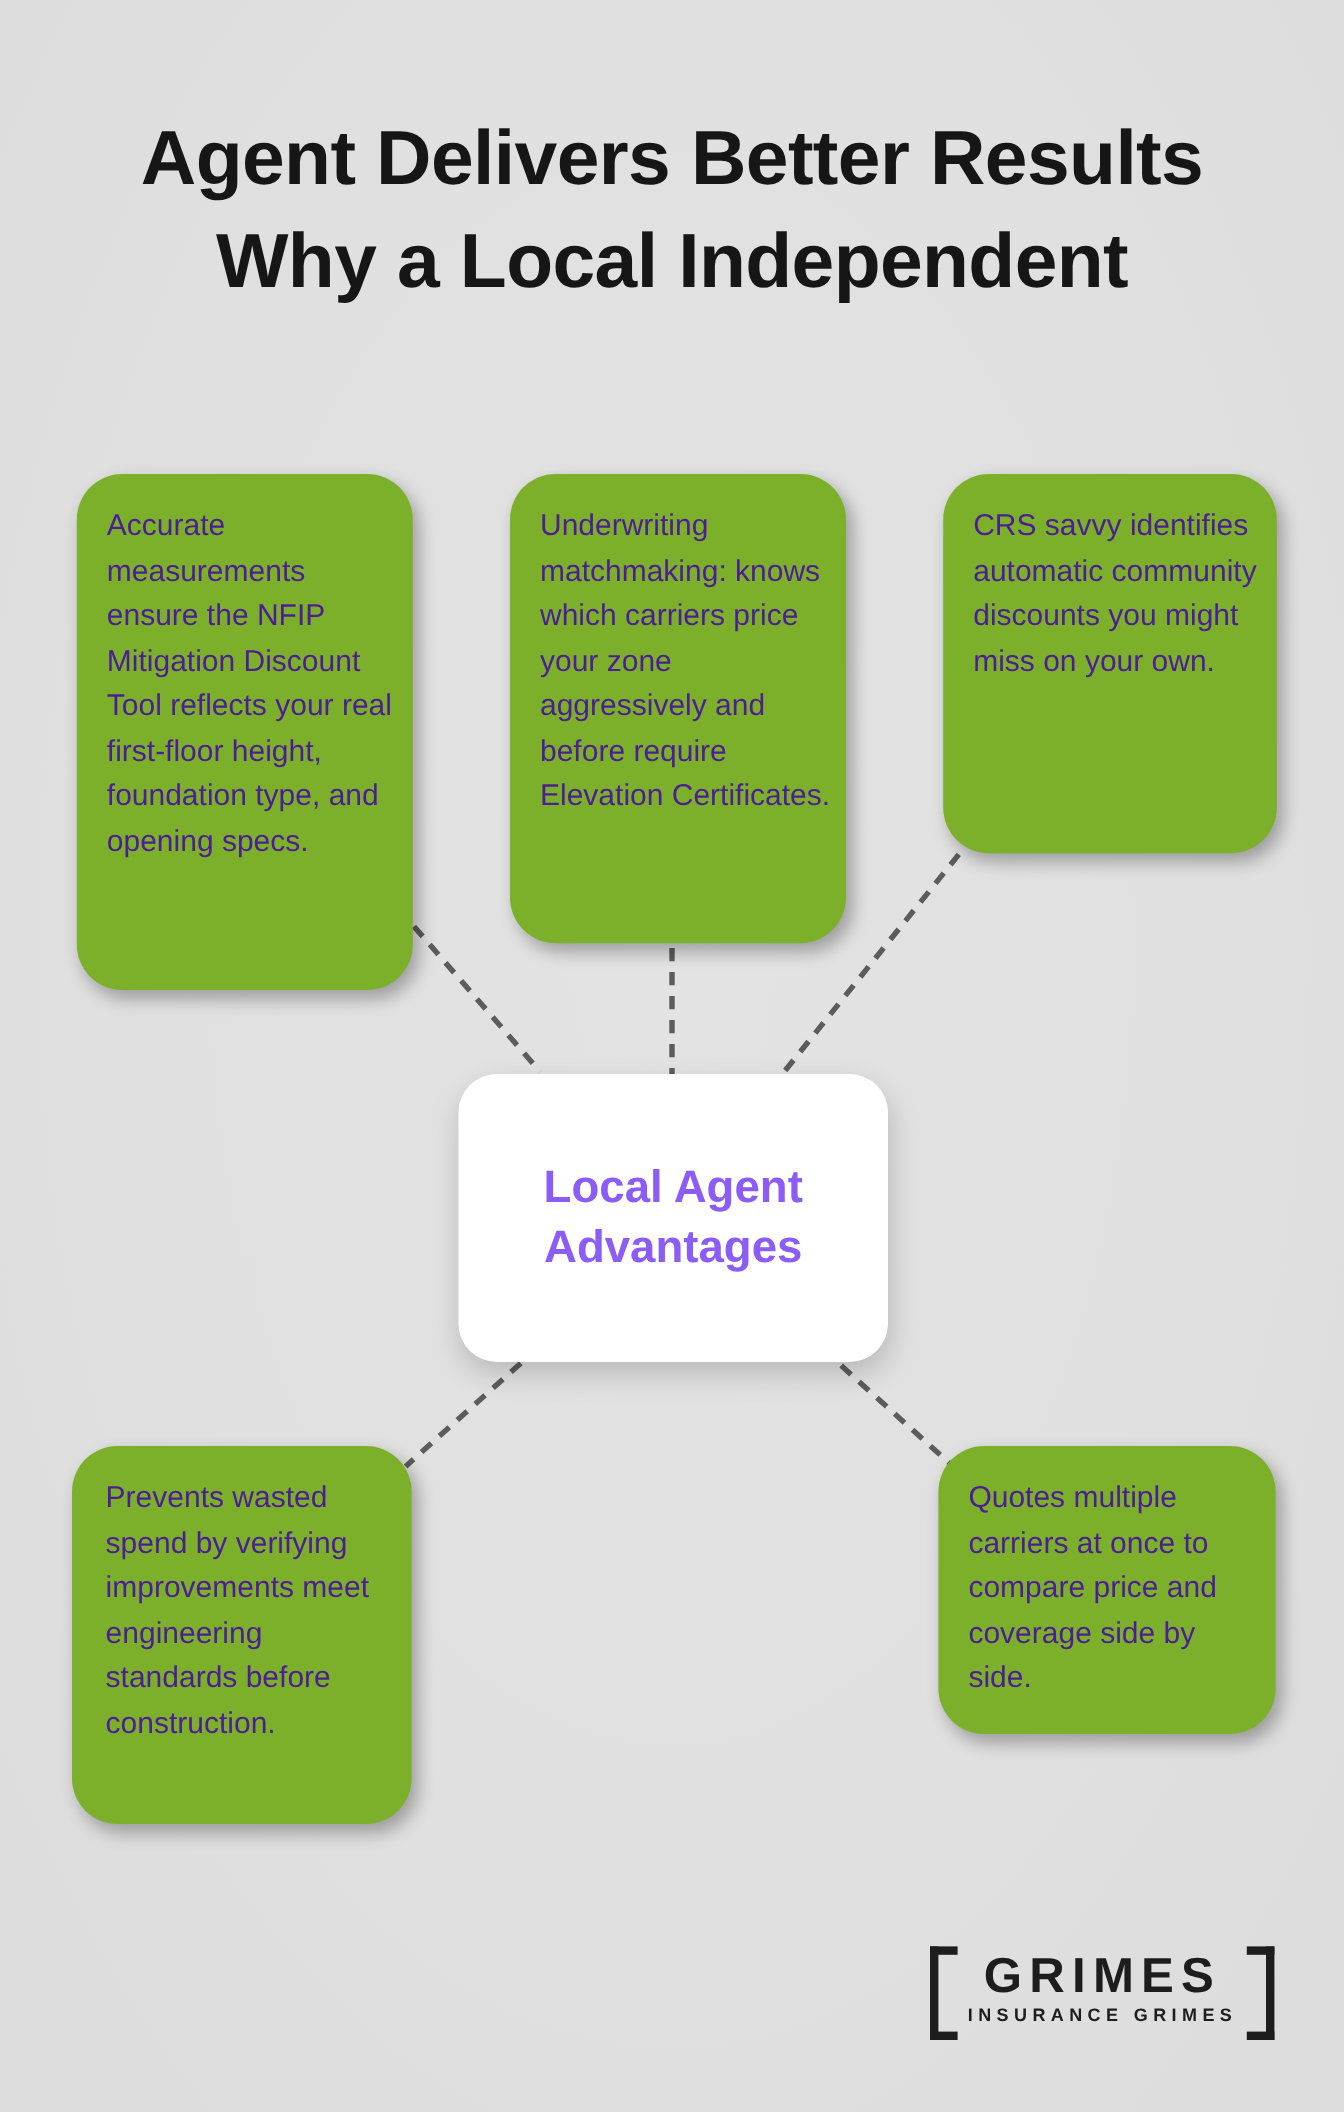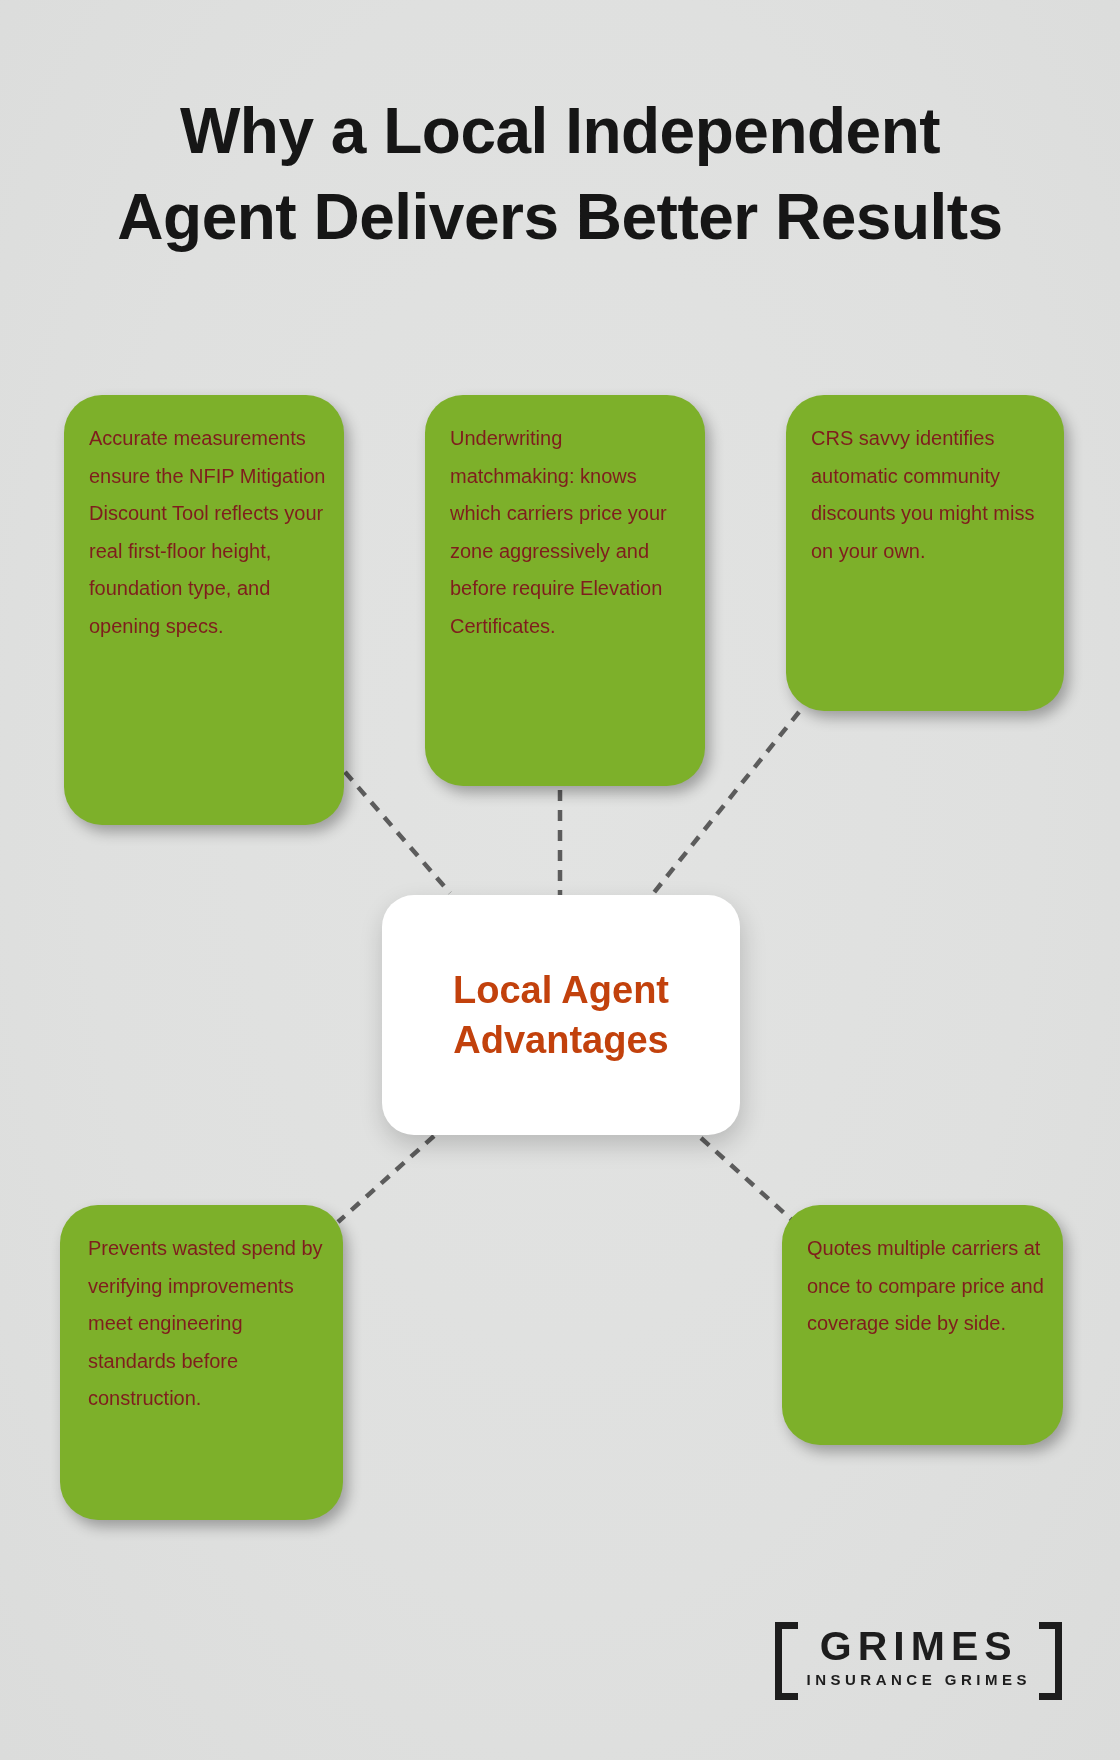--- a/index.html
+++ b/index.html
@@ -17,41 +17,41 @@
     font-size:64px;line-height:86px;font-weight:bold;
     color:#161616;letter-spacing:-0.5px;
   }
   .title .line{display:block;}
   .connectors{position:absolute;top:0;left:0;width:1120px;height:1760px;}
   .node{
     position:absolute;
     background:#7db02a;
     border-radius:38px;
     box-shadow:5px 7px 14px rgba(0,0,0,0.30);
-    color:#7f1d1d;
-    font-size:20px;line-height:37.5px;
+    color:#4c1d95;
+    font-size:25px;line-height:37.5px;
     box-sizing:border-box;
     padding:25px 13px 0 25px;
   }
   .node p{margin:0;}
   .n1{left:64px;top:395px;width:280px;height:430px;}
   .n2{left:425px;top:395px;width:280px;height:391px;}
   .n3{left:786px;top:395px;width:278px;height:316px;}
   .n4{left:60px;top:1205px;width:283px;height:315px;padding-left:28px;}
   .n5{left:782px;top:1205px;width:281px;height:240px;}
   .center-card{
     position:absolute;left:382px;top:895px;width:358px;height:240px;
     background:#ffffff;border-radius:32px;
     box-shadow:2px 10px 24px rgba(0,0,0,0.18);
     display:flex;align-items:center;justify-content:center;
   }
   .center-card .center-text{
     max-width:300px;
     text-align:center;
-    font-size:38px;line-height:50px;font-weight:bold;color:#c2410c;
+    font-size:38px;line-height:50px;font-weight:bold;color:#8b5cf6;
   }
   .logo{
     position:absolute;right:58px;bottom:60px;
     display:flex;align-items:stretch;
     color:#1d1d1d;
   }
   .bracket{width:16px;height:64px;margin-top:2px;}
   .bracket.left{border:7px solid #1d1d1d;border-right:none;}
   .bracket.right{border:7px solid #1d1d1d;border-left:none;}
   .logo-mid{display:flex;flex-direction:column;align-items:center;padding:0 8px;}
@@ -63,22 +63,22 @@
     font-size:15px;font-weight:bold;letter-spacing:4.5px;
     line-height:18px;margin-top:2px;white-space:nowrap;
   }
 </style>
 </head>
 <body>
 
 <div class="canvas">
 
   <h1 class="title">
+    <span class="line">Agent Delivers Better Results</span>
     <span class="line">Why a Local Independent</span>
-    <span class="line">Agent Delivers Better Results</span>
   </h1>
 
   <svg class="connectors" viewBox="0 0 1120 1760" xmlns="http://www.w3.org/2000/svg">
     <g stroke="#5c5c5c" stroke-width="4.5" fill="none" stroke-dasharray="11 9">
       <line x1="345" y1="772" x2="450" y2="893"></line>
       <line x1="560" y1="790" x2="560" y2="897"></line>
       <line x1="799" y1="712" x2="652" y2="895"></line>
       <line x1="434" y1="1136" x2="338" y2="1222"></line>
       <line x1="701" y1="1138" x2="792" y2="1220"></line>
     </g>

